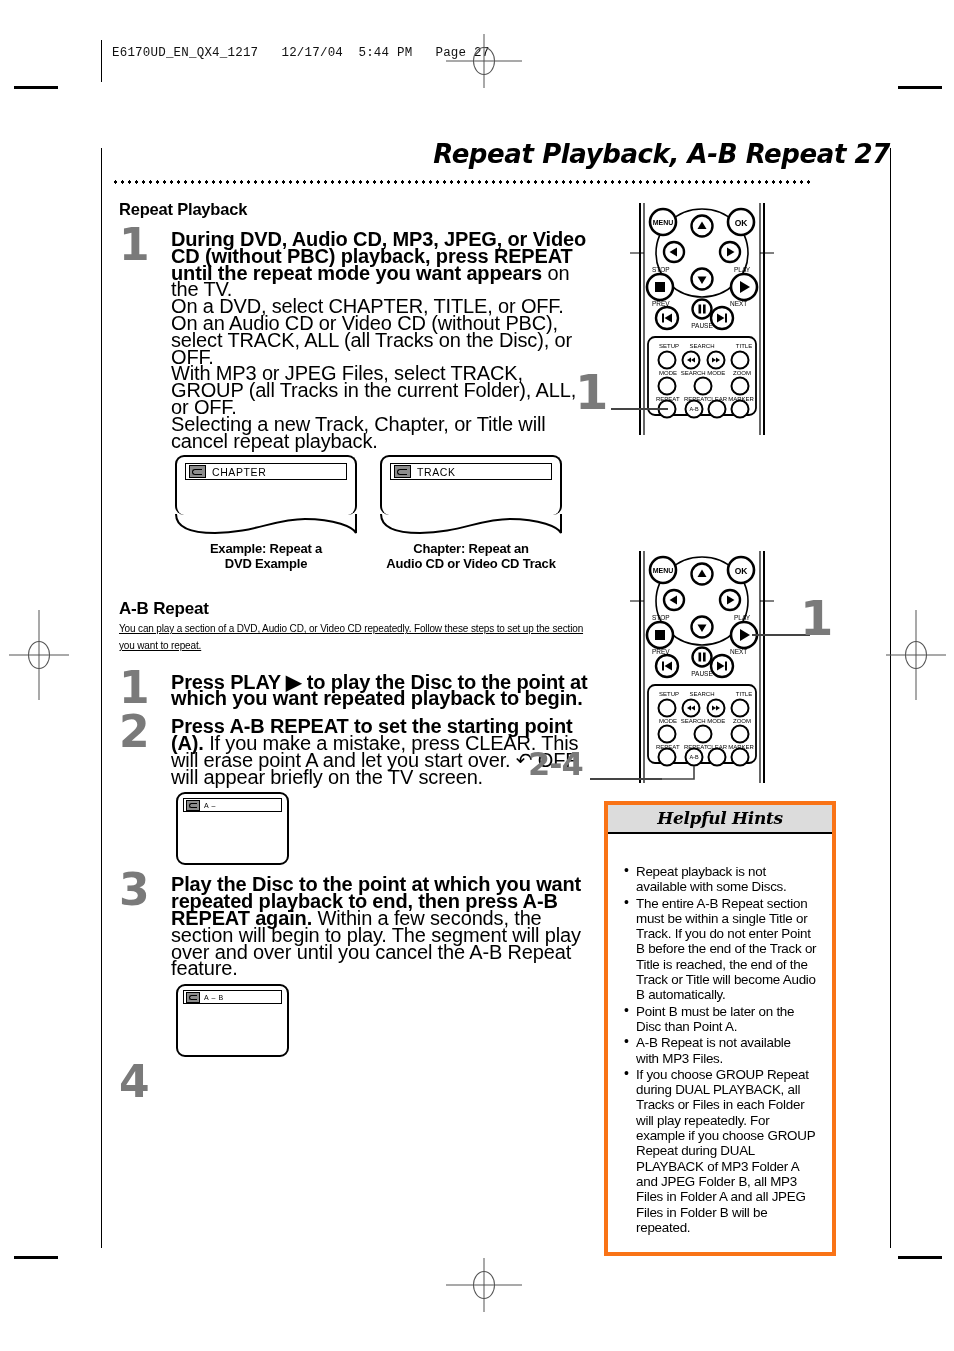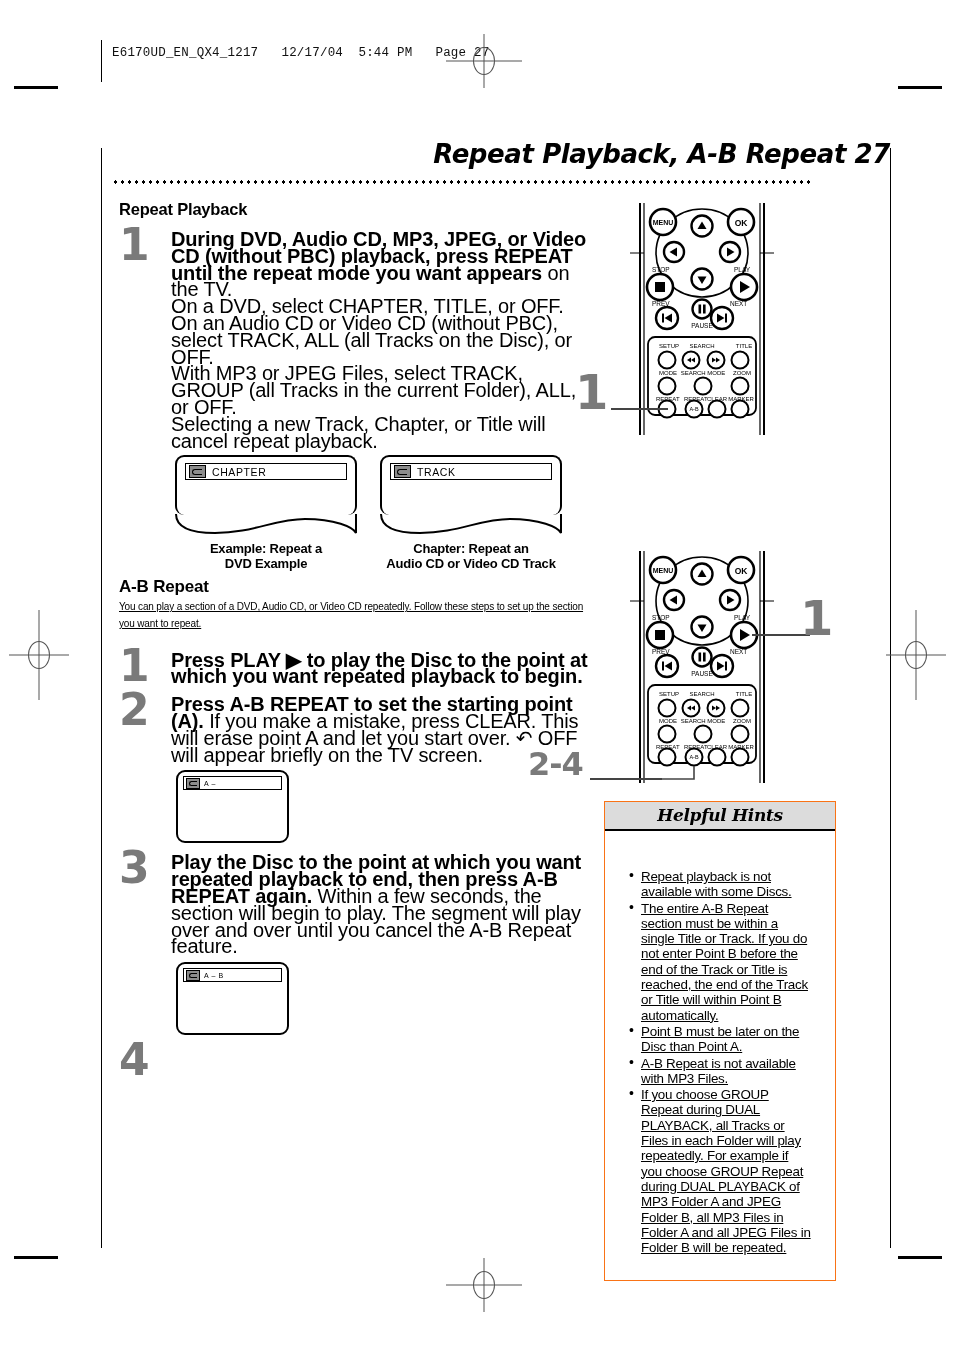--- a/index.html
+++ b/index.html
@@ -106,28 +106,28 @@
   
   .callout{
     position:absolute;color:#7a7a7a;font-weight:bold;
     font-family:"DejaVu Sans", sans-serif;letter-spacing:-2px;
   }
   .leader{position:absolute;background:#444;height:1.6px;}
 
   
   .hints{
     position:absolute;left:604px;top:801px;width:232px;
-    border:1px solid #f97316;box-sizing:border-box;background:#fff;
+    border:4px solid #f97316;box-sizing:border-box;background:#fff;
   }
   .hints-h{
     background:#dcdcdc;border-bottom:2px solid #000;text-align:center;
     font-family:"DejaVu Serif", serif;font-style:italic;font-weight:bold;
     font-size:17px;padding:3px 0 4px 0;letter-spacing:-.3px;
   }
-  .hints ul{margin:16px;padding:22px 7px 8px 7px;list-style:none;text-decoration:underline;}
+  .hints ul{margin:8px;padding:22px 7px 8px 7px;list-style:none;}
   .hints li{
     position:relative;padding-left:13px;font-size:13.4px;line-height:15.3px;
     margin-bottom:1px;letter-spacing:-.25px;
   }
   .hints li::before{
     content:"\2022";position:absolute;left:1px;top:-1px;font-size:14px;
   }
 </style>
 </head>
 <body>
@@ -209,21 +209,21 @@
       <svg class="wave" viewBox="0 0 182 22" preserveAspectRatio="none">
         <path d="M1,0 C1,10 8,19 40,19 C78,19 100,5 130,5 C160,5 178,13 181,19 L181,0" fill="none" stroke="#000" stroke-width="2"></path>
       </svg>
       <div class="tvcap wide">
         <span>Chapter: Repeat an</span><br>
         <span>Audio CD or Video CD Track</span>
       </div>
     </div>
   </div>
 
-  <div style="margin-top:6px;">
+  <div style="margin-top:28px;">
     <h2 class="sec2">A-B Repeat</h2>
     <p class="intro">You can play a section of a DVD, Audio CD, or Video CD repeatedly. Follow these steps to set up the section you want to repeat.</p>
 
     <div class="step">
       <div class="stepnum">1</div>
       <div class="stepbody">
         <b>Press PLAY ▶ to play the Disc to the point at which you want repeated playback to begin.</b>
       </div>
     </div>
 
@@ -423,18 +423,18 @@
 <div class="leader" style="left:752px;top:634px;width:58px;"></div>
 <div class="callout" style="left:800px;top:594px;font-size:48px;line-height:48px;">1</div>
 
 <div class="leader" style="left:590px;top:778px;width:72px;"></div>
 <div class="callout" style="left:528px;top:742px;font-size:32px;line-height:44px;letter-spacing:-1px;">2-4</div>
 
 <div class="hints">
   <div class="hints-h">Helpful Hints</div>
   <ul>
     <li>Repeat playback is not available with some Discs.</li>
-    <li>The entire A-B Repeat section must be within a single Title or Track. If you do not enter Point B before the end of the Track or Title is reached, the end of the Track or Title will within Point B automatically.</li>
+    <li>The entire A-B Repeat section must be within a single Title or Track. If you do not enter Point B before the end of the Track or Title is reached, the end of the Track or Title will become Audio B automatically.</li>
     <li>Point B must be later on the Disc than Point A.</li>
     <li>A-B Repeat is not available with MP3 Files.</li>
     <li>If you choose GROUP Repeat during DUAL PLAYBACK, all Tracks or Files in each Folder will play repeatedly. For example if you choose GROUP Repeat during DUAL PLAYBACK of MP3 Folder A and JPEG Folder B, all MP3 Files in Folder A and all JPEG Files in Folder B will be repeated.</li>
   </ul>
 </div>
 
 </body></html>

